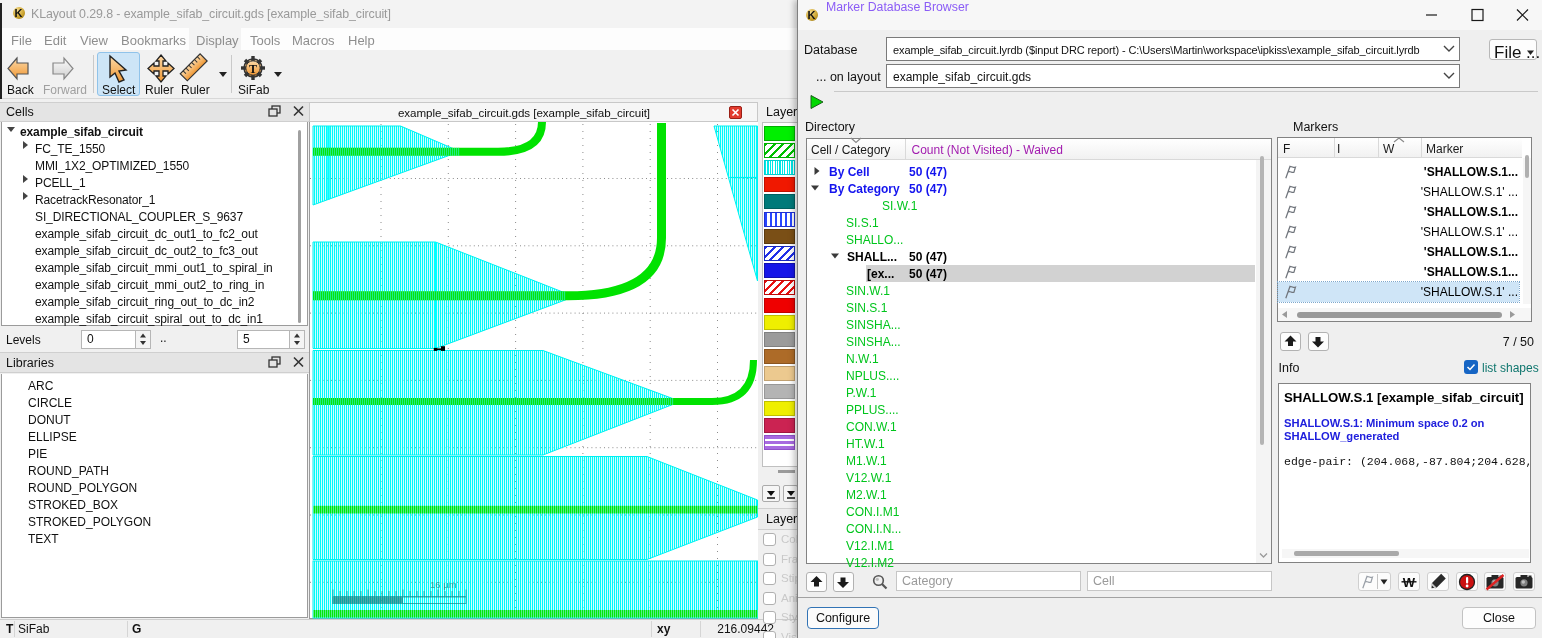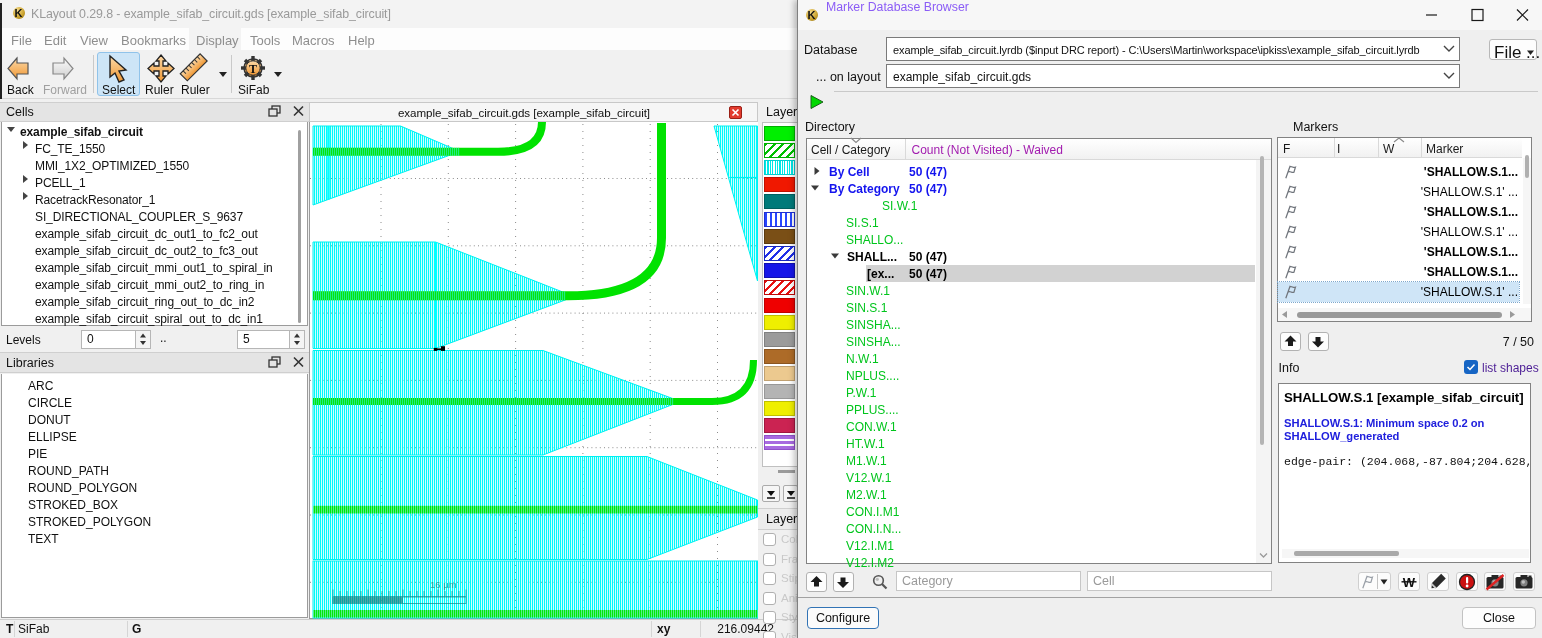--- a/index.html
+++ b/index.html
@@ -478,21 +478,21 @@
 <svg class="abs" style="left:1280px;top:331.5px;" width="49" height="19" viewBox="0 0 49 19">
   <path d="M 10.5 3.5 L 16.5 9.5 L 13 9.5 L 13 14 L 8 14 L 8 9.5 L 4.5 9.5 Z" fill="#1a1a1a"></path>
   <path d="M 38 15.5 L 44 9.5 L 40.5 9.5 L 40.5 5 L 35.5 5 L 35.5 9.5 L 32 9.5 Z" fill="#1a1a1a"></path>
 </svg>
 <div class="abs" style="left:1474px;top:335px;width:60px;font-size:12.5px;color:#111;text-align:right;">7 / 50</div>
 <div class="abs" style="left:1278.5px;top:361px;font-size:12.5px;color:#111;">Info</div>
 <div class="abs" style="left:1464px;top:360px;width:14px;height:14px;background:#1665c4;border-radius:3px;"></div>
 <svg class="abs" style="left:1464px;top:360px;" width="14" height="14" viewBox="0 0 14 14">
     <path d="M 3.5 7 L 6 9.5 L 10.5 4.5" fill="none" stroke="#fff" stroke-width="1.5"></path>
   </svg>
-<div class="abs" style="left:1482px;top:361px;font-size:12px;color:#4c1d95;">list shapes</div>
+<div class="abs" style="left:1482px;top:361px;font-size:12px;color:#0f766e;">list shapes</div>
 
 <div class="abs" style="left:1277.5px;top:382.5px;width:253.5px;height:180px;background:#fff;border:1px solid #828282;"></div>
 <div class="abs" style="left:1284px;top:390px;font-size:13.2px;font-weight:bold;color:#000;white-space:nowrap;">SHALLOW.S.1 [example_sifab_circuit]</div>
 <div class="abs" style="left:1284px;top:417px;font-size:11.2px;letter-spacing:-0.05px;font-weight:bold;color:#2020dd;line-height:13.2px;">SHALLOW.S.1: Minimum space 0.2 on<br>SHALLOW_generated</div>
 <div class="abs" style="left:1284px;top:455px;font-size:11.5px;font-family:'Liberation Mono',monospace;color:#111;white-space:nowrap;width:245px;overflow:hidden;">edge-pair: (204.068,-87.804;204.628,</div>
 <div class="abs" style="left:1282px;top:549px;width:247px;height:9px;background:#f6f6f6;"></div>
 <div class="abs" style="left:1294px;top:551px;width:105px;height:5px;background:#a9a9a9;border-radius:2px;"></div>
 <div class="abs" style="left:1357.5px;top:571.5px;width:33px;height:19.5px;background:#fcfcfc;border:1px solid #cfcfcf;border-radius:3px;"></div>
 <svg class="abs" style="left:1359px;top:573.5px;" width="16" height="16" viewBox="0 0 16 16">
     <path d="M 3.8 14.2 L 8.2 1.8 M 7.6 3.0 C 10.0 1.2, 10.8 4.6, 13.4 3.2 L 12.0 8.2 C 9.4 9.6, 8.6 6.2, 6.0 8.0" fill="none" stroke="#9aa0a8" stroke-width="1.25"></path>

